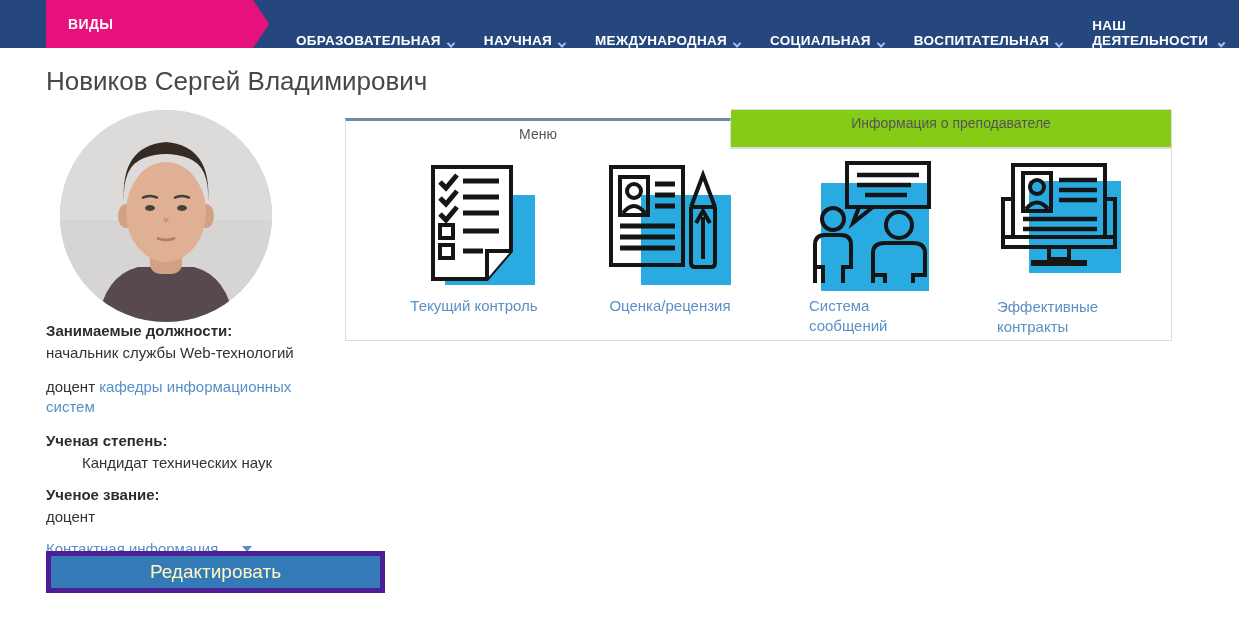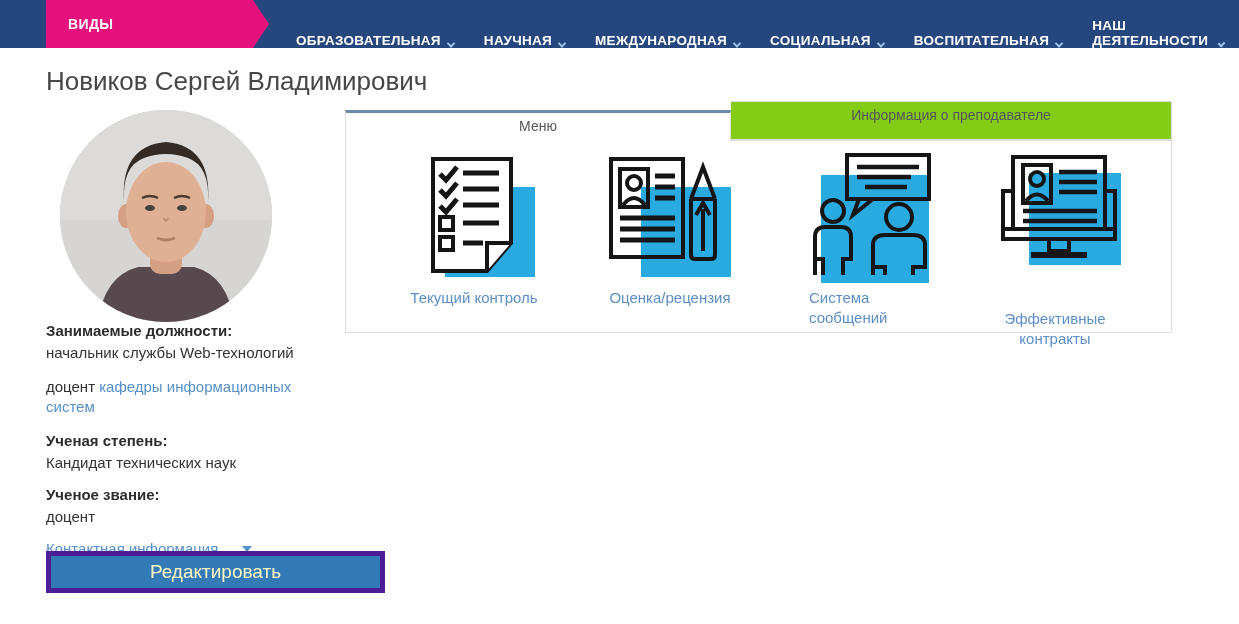--- a/index.html
+++ b/index.html
@@ -36,41 +36,41 @@
   .info .val-tight{margin-bottom:12px;}
   a.lnk{color:var(--c-link_blue,#5590c8);text-decoration:none;cursor:pointer;}
   .contacts{display:inline-flex;align-items:center;gap:24px;font-size:15px;margin-top:2px;}
   .caret-down{display:inline-block;width:0;height:0;border-left:5px solid transparent;
     border-right:5px solid transparent;border-top:6px solid var(--c-link_blue,#5590c8);}
   .edit-btn{position:absolute;left:46px;top:551px;width:339px;height:42px;
     background:var(--c-button_blue,#337ab7);border:5px solid #4c1d95;color:#fef9c3;
     font-size:19px;font-family:inherit;cursor:pointer;}
 
   
-  .panel{position:absolute;left:345px;top:101px;width:827px;}
+  .panel{position:absolute;left:345px;top:109px;width:827px;}
   .tabs{display:flex;align-items:flex-end;}
   .tab{font-size:14px;color:#555;text-align:center;cursor:pointer;}
   .tab-active{width:386px;background:#fff;border:1px solid #ddd;border-bottom:none;
     border-top:3px solid var(--c-tab_accent,#6d8ca3);height:31px;line-height:27px;
     position:relative;z-index:2;margin-bottom:-1px;}
   .tab-inactive{flex:1;background:#84cc16;border:1px solid #ddd;border-left:none;
     height:39px;line-height:27px;}
   .panel-body{background:#fff;border:1px solid #ddd;height:193px;display:flex;
     padding:12px 8px 0 30px;}
 
   
   .card{width:196px;cursor:pointer;}
   .icon-wrap{position:relative;width:130px;height:132px;margin:0 auto;}
   .sq{position:absolute;background:var(--c-icon_square_blue,#29abe2);}
   .icon-wrap svg{position:absolute;z-index:1;}
   .card-label{margin-top:3px;text-align:center;color:var(--c-card_label_blue,#5b8fc7);
     font-size:15px;line-height:20px;}
   .card--3 .icon-wrap{transform:translateX(8px);}
   .card--3 .card-label{width:100px;margin-left:33px;text-align:left;transform:translateX(8px);}
-  .card--4 .card-label{width:116px;margin-left:33px;text-align:center;margin-top:24px;}
+  .card--4 .card-label{width:116px;margin-left:33px;text-align:left;margin-top:4px;}
   
   .card--1 .sq{left:36px;top:34px;width:90px;height:90px;}
   .card--2 .sq{left:36px;top:34px;width:90px;height:90px;}
   .card--3 .sq{left:12px;top:22px;width:108px;height:108px;}
   .card--4 .sq{left:32px;top:20px;width:92px;height:92px;}
 </style>
 </head>
 <body>
 
 <div id="canvas">
@@ -127,21 +127,21 @@
   </div>
 
   <div class="info">
     <div class="lbl">Занимаемые должности:</div>
     <div class="val">начальник службы Web-технологий</div>
     <div class="val">
       <span>доцент</span>
       <a class="lnk">кафедры информационных систем</a>
     </div>
     <div class="lbl">Ученая степень:</div>
-    <div class="val-tight" style="margin-bottom:12px;">Кандидат технических наук</div>
+    <div class="val-tight" style="margin-bottom:12px;margin-left:36px;">Кандидат технических наук</div>
     <div class="lbl">Ученое звание:</div>
     <div class="val-tight" style="margin-bottom:10px;">доцент</div>
     <a class="lnk contacts">
       <span>Контактная информация</span>
       <span class="caret-down"></span>
     </a>
   </div>
 
   <button class="edit-btn">Редактировать</button>
 

